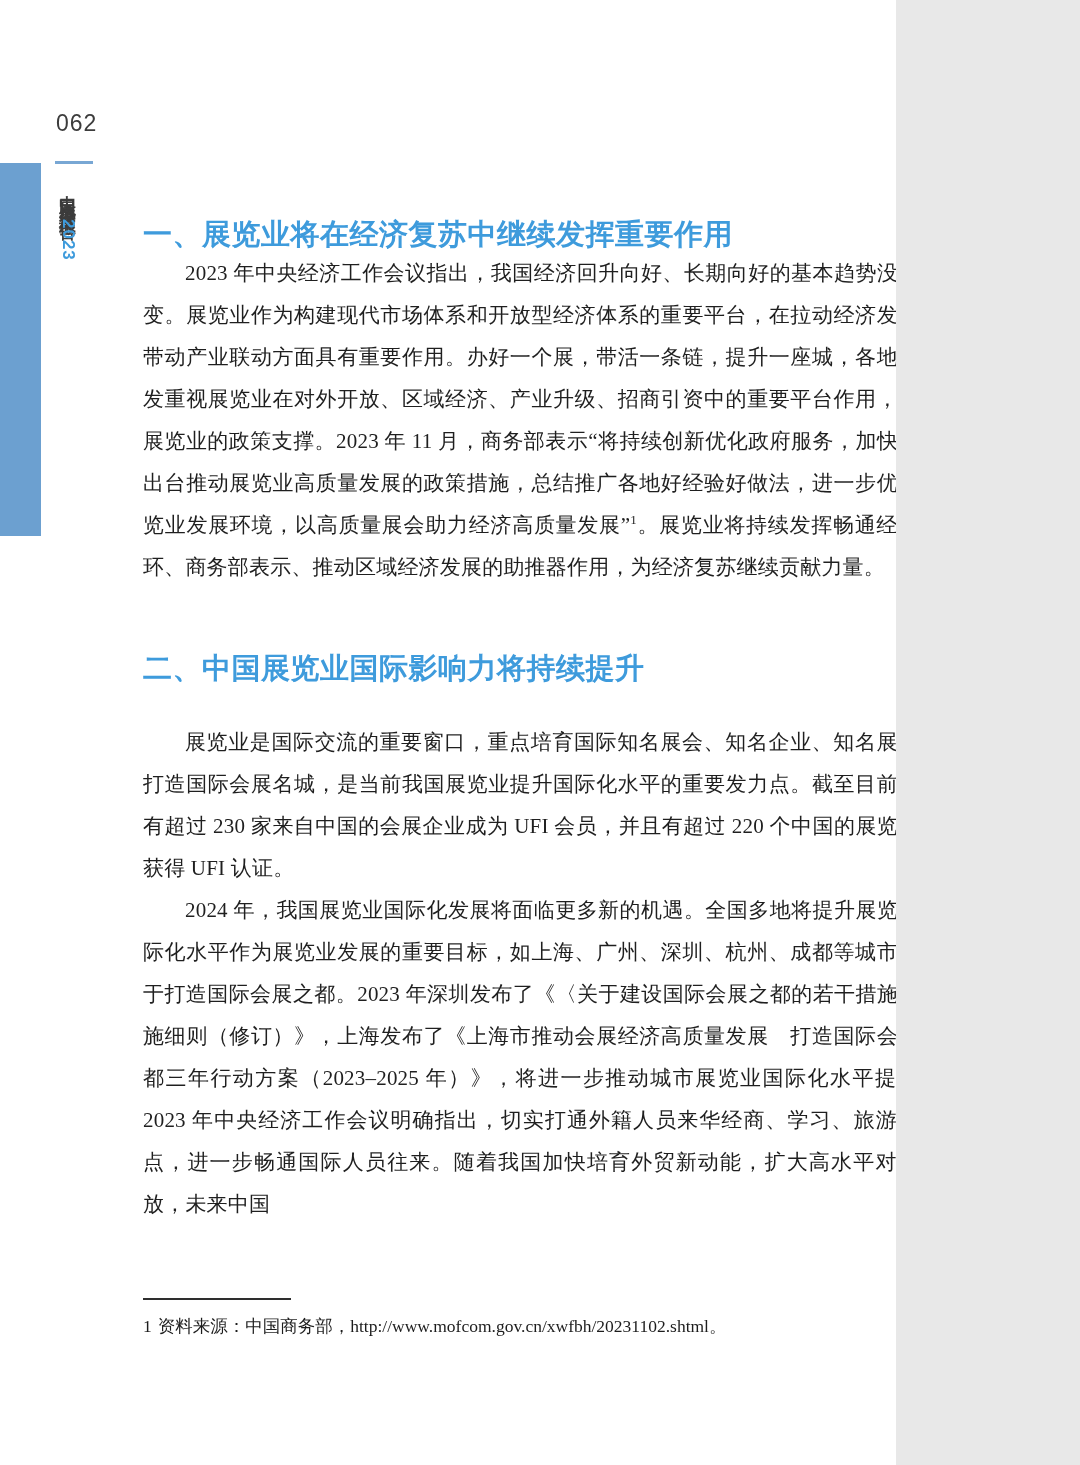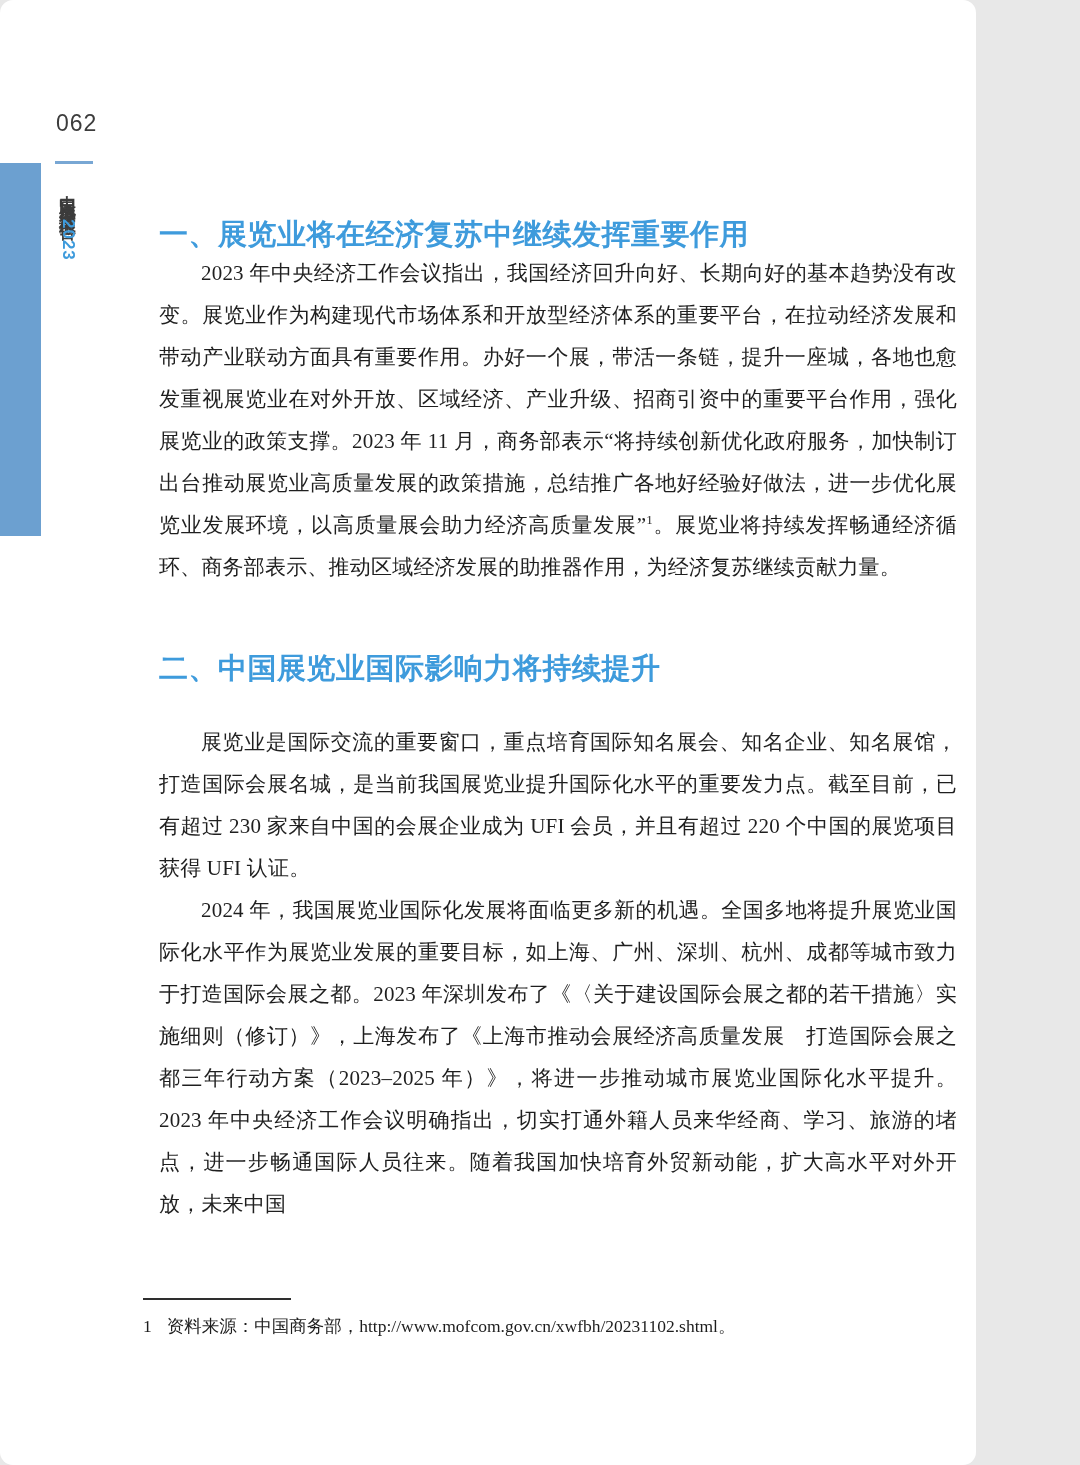--- a/index.html
+++ b/index.html
@@ -5,25 +5,24 @@
   :root{
     --heading-blue:#3E9BDC;
     --bar-blue:#6CA0D0;
     --body-text:#1F1F1F;
     --gray-text:#3C3C3C;
   }
   *{box-sizing:border-box;margin:0;padding:0;}
   html,body{background:#e8e8e8;}
   .page{
     position:relative;
-    width:976px;height:1465px;
+    width:896px;height:1465px;
     background:#ffffff;
     overflow:hidden;
     font-family:"Liberation Serif","DejaVu Serif",serif;
-    border-radius:13px;
   }
   
   .accent-bar{
     position:absolute;left:0;top:163px;
     width:41px;height:373px;
     background:var(--bar-blue);
   }
   
   .page-number{
     position:absolute;left:56px;top:110px;
@@ -50,21 +49,20 @@
     font-size:17px;
     padding-top:7px;
     letter-spacing:1px;
   }
   
   .content{
     position:absolute;left:143px;top:0;
     width:798px;
     display:flow-root;
     color:var(--body-text);
-    margin-left:16px;
   }
   h1{
     font-family:"Liberation Sans","DejaVu Sans",sans-serif;
     font-size:29px;line-height:1.25;font-weight:700;
     color:var(--heading-blue);
     letter-spacing:.5px;
   }
   .h1-first{margin-top:216px;}
   .h1-second{margin-top:62px;}
   p.body-para{
@@ -85,21 +83,21 @@
   .fn-rule{
     width:148px;height:0;
     border-top:2px solid #2e2e2e;
   }
   .fn-line{
     margin-top:14px;
     font-size:17.5px;color:#1d1d1d;
     display:flex;align-items:baseline;
   }
   .fn-marker{flex:0 0 auto;}
-  .fn-text{margin-left:15px;}
+  .fn-text{margin-left:6px;}
 </style>
 </head>
 <body>
 
 <div class="page">
 
   <div class="accent-bar"></div>
 
   <div class="page-number">062</div>
   <div class="page-number-rule"></div>

